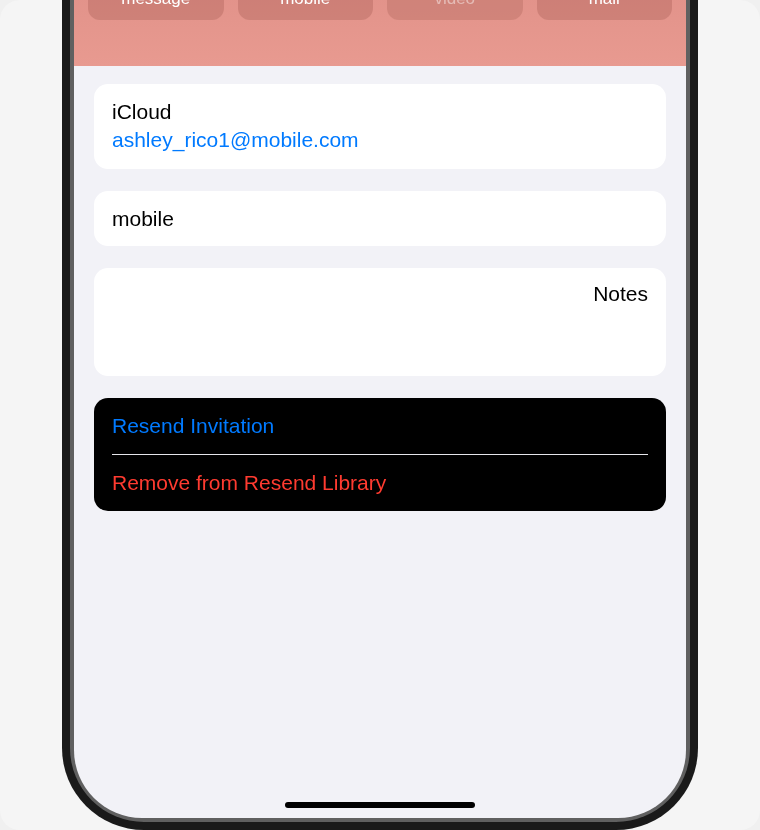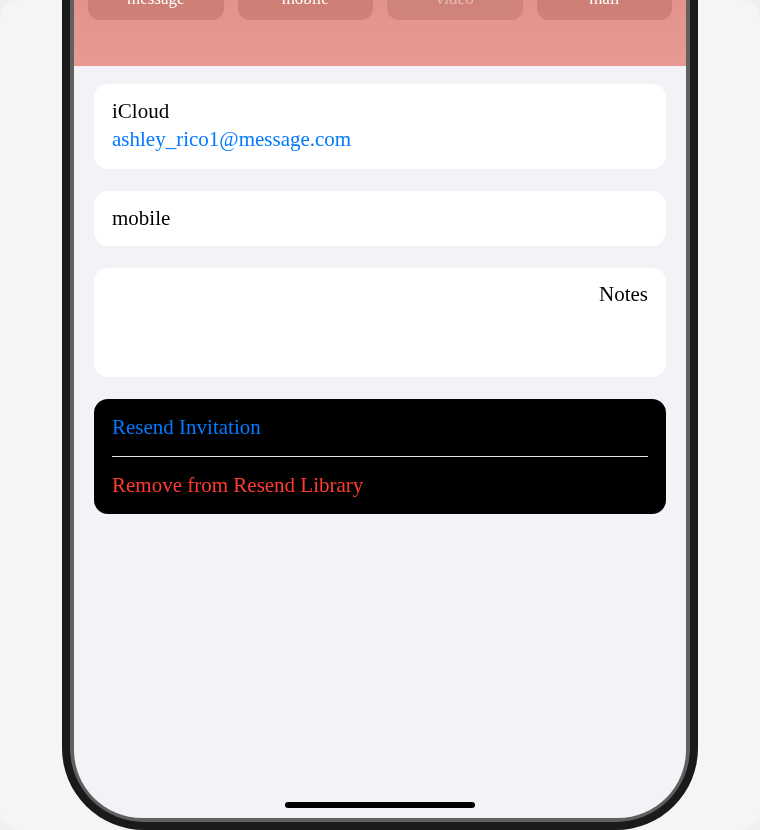--- a/index.html
+++ b/index.html
@@ -15,21 +15,20 @@
       overflow: hidden;
       position: relative;
     }
     .stage {
       width: 760px;
       height: 830px;
       background: #f5f5f5;
       border-radius: 20px;
       position: relative;
       overflow: hidden;
-      font-family: Liberation Serif, serif;
     }
     .phone-frame {
       position: absolute;
       left: 62px;
       top: -40px;
       width: 636px;
       height: 870px;
       background: #1a1a1a;
       border-radius: 0 0 82px 82px;
       padding: 8px;
@@ -157,21 +156,21 @@
           <div class="action-btn">message</div>
           <div class="action-btn">mobile</div>
           <div class="action-btn disabled">video</div>
           <div class="action-btn">mail</div>
         </div>
 
         <div class="content">
 
           <div class="card">
             <div class="field-label">iCloud</div>
-            <div class="field-value">ashley_rico1@message.com</div>
+            <div class="field-value">ashley_rico1@mobile.com</div>
           </div>
 
           <div class="card">
             <div class="field-label">mobile</div>
           </div>
 
           <div class="notes-card">
             <div class="notes-label">Notes</div>
           </div>
 

